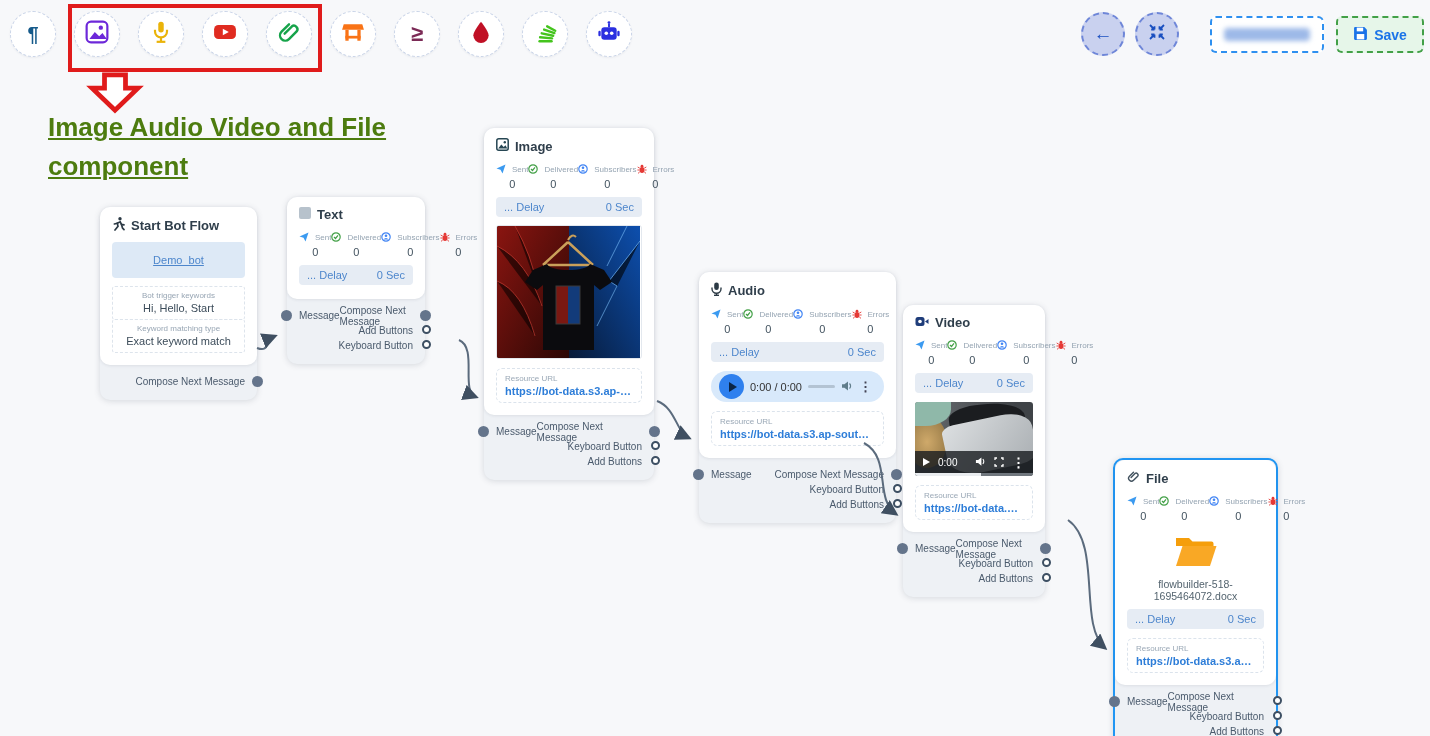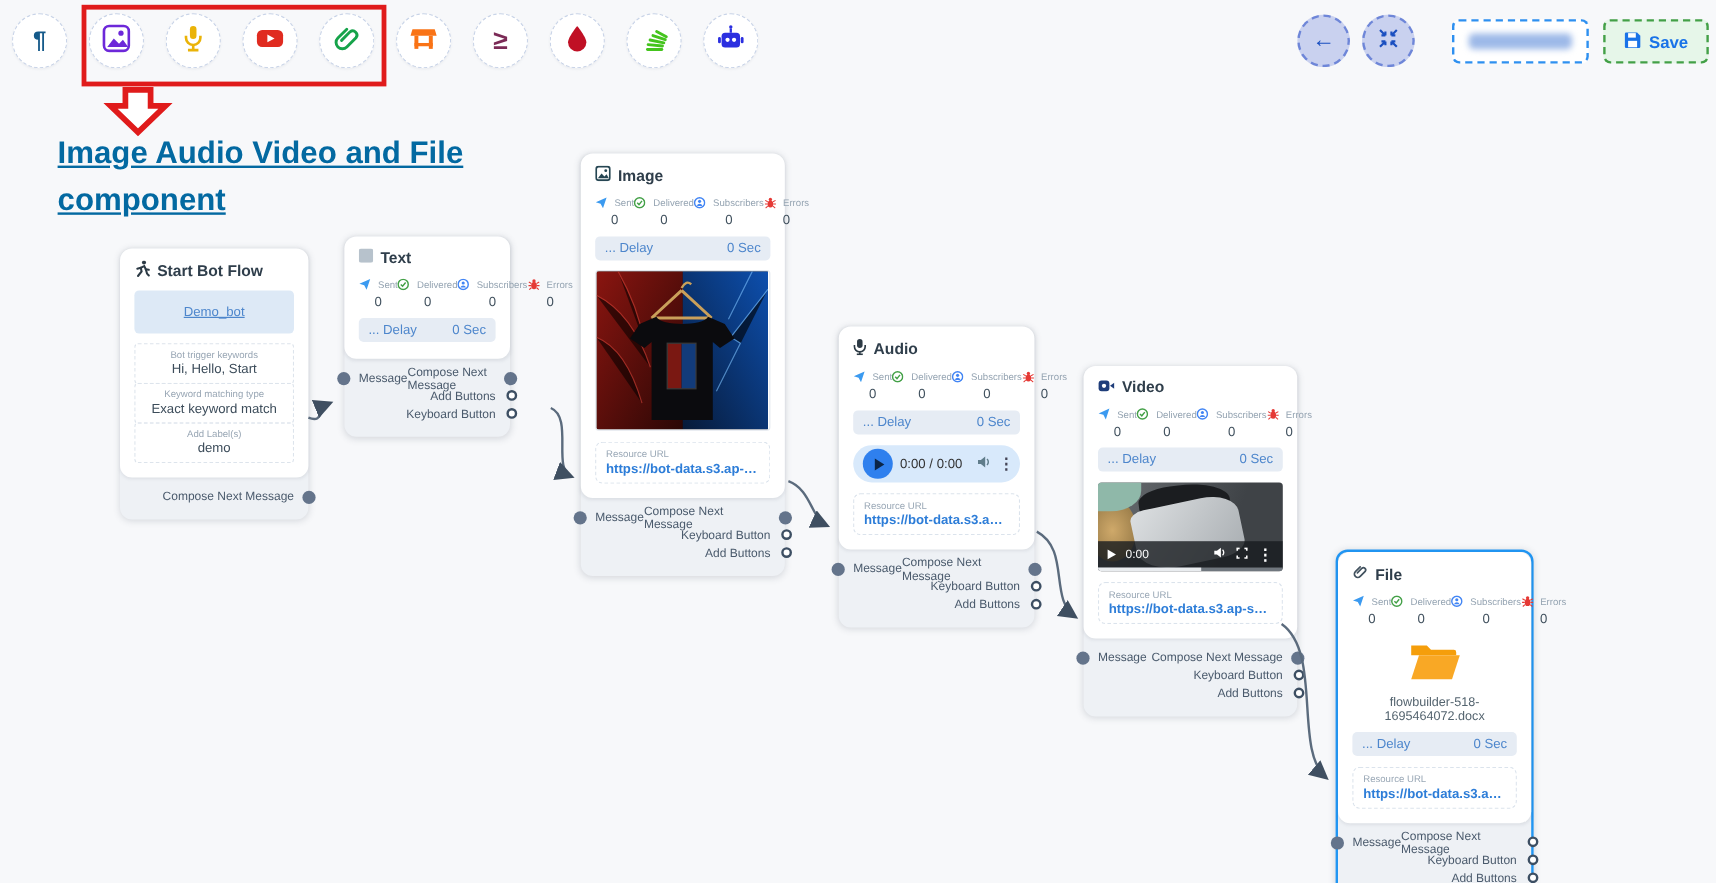--- a/index.html
+++ b/index.html
@@ -20,21 +20,21 @@
   }
   .tb-glyph { font-weight:bold; }
 
   .red-box {
     position:absolute; left:68px; top:4px; width:254px; height:68px;
     border:4px solid #e01b1b; z-index:5; pointer-events:none;
   }
   .red-arrow { position:absolute; left:86px; top:72px; z-index:5; }
   .annotation {
     position:absolute; left:48px; top:108px; width:390px; z-index:5;
-    font-size:26px; font-weight:bold; color:#0369a1;
+    font-size:26px; font-weight:bold; color:#4d7c0f;
     text-decoration:underline; line-height:1.5;
   }
 
   
   .circle-btn {
     position:absolute; top:12px; width:44px; height:44px; border-radius:50%;
     background:#c9d1ef; border:2px dashed #6e86d8; display:flex;
     align-items:center; justify-content:center; z-index:6; color:#1a4fc0;
   }
   .redacted-btn {
@@ -257,24 +257,20 @@
           <span>Start Bot Flow</span>
         </div>
       <div class="pill">Demo_bot</div>
       <div class="sfield">
         <div class="sf-label">Bot trigger keywords</div>
         <div class="sf-value">Hi, Hello, Start</div>
       </div>
       <div class="sfield">
         <div class="sf-label">Keyword matching type</div>
         <div class="sf-value">Exact keyword match</div>
-      </div>
-      <div class="sfield">
-        <div class="sf-label">Add Label(s)</div>
-        <div class="sf-value">demo</div>
       </div>
     </div>
     <div class="node-footer">
       <div class="frow">
         <span>Compose Next Message</span>
         <span class="port filled pr"></span>
       </div>
     </div>
   </div>
 
@@ -471,21 +467,21 @@
         <span>Keyboard Button</span>
         <span class="port empty pr"></span>
       </div>
       <div class="frow">
         <span>Add Buttons</span>
         <span class="port empty pr"></span>
       </div>
     </div>
   </div>
 
-  <div class="node" style="left:699px;top:272px;width:163px">
+  <div class="node" style="left:699px;top:272px;width:197px">
     <div class="node-body">
       <div class="nh">
           <span><svg width="11" height="14" viewBox="0 0 11 14">
               <rect x="3.2" y="0.5" width="4.6" height="7.5" rx="2.3" fill="#2c3a45"></rect>
               <path d="M1,5.5 v1.3 a4.5,4.5 0 0 0 9,0 V5.5" fill="none" stroke="#2c3a45" stroke-width="1.4"></path>
               <line x1="5.5" y1="11.5" x2="5.5" y2="13" stroke="#2c3a45" stroke-width="1.4"></line>
               <line x1="3" y1="13.3" x2="8" y2="13.3" stroke="#2c3a45" stroke-width="1.4"></line>
             </svg></span>
           <span>Audio</span>
         </div>
@@ -571,21 +567,21 @@
         <span>Keyboard Button</span>
         <span class="port empty pr"></span>
       </div>
       <div class="frow">
         <span>Add Buttons</span>
         <span class="port empty pr"></span>
       </div>
     </div>
   </div>
 
-  <div class="node" style="left:903px;top:305px;width:178px">
+  <div class="node" style="left:903px;top:305px;width:142px">
     <div class="node-body">
       <div class="nh">
           <span><svg width="14" height="11" viewBox="0 0 14 11">
               <rect x="0.5" y="1" width="9" height="9" rx="2.5" fill="#1f3d7a"></rect>
               <circle cx="5" cy="5.5" r="1.8" fill="#fff"></circle>
               <path d="M10,5.5 L13.5,3 v5 z" fill="#1f3d7a"></path>
             </svg></span>
           <span>Video</span>
         </div>
       <div class="stats">

